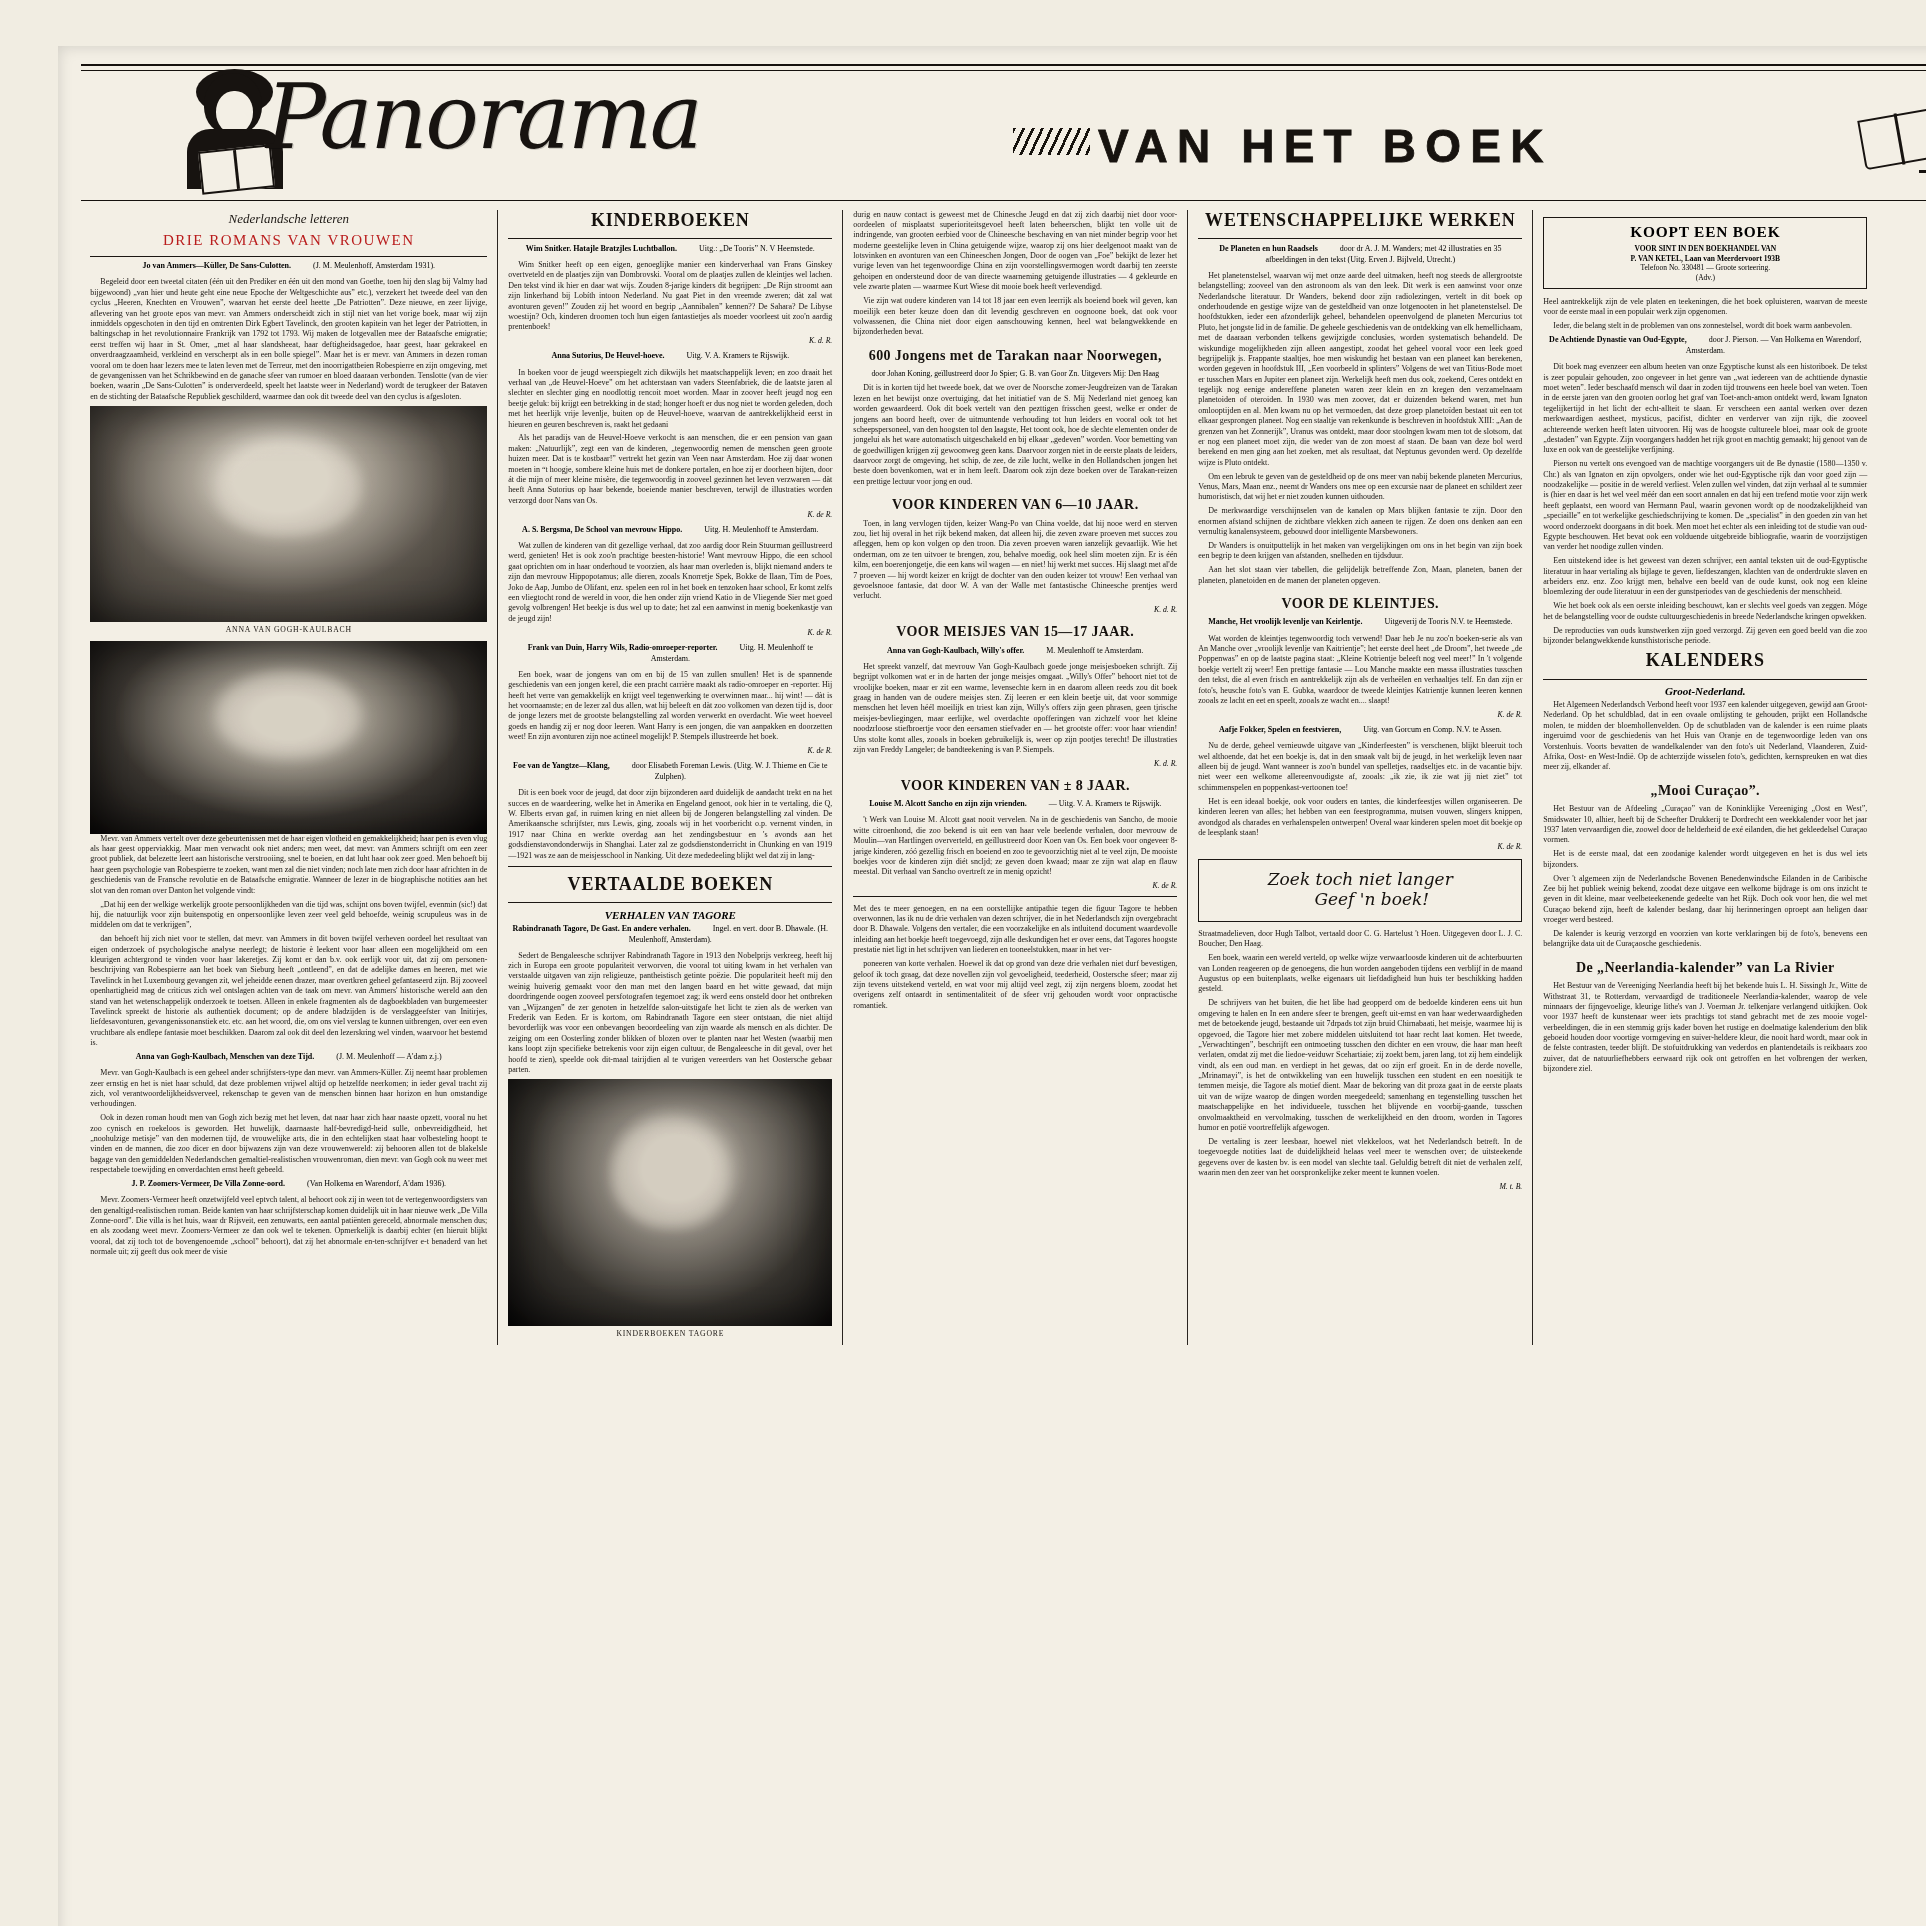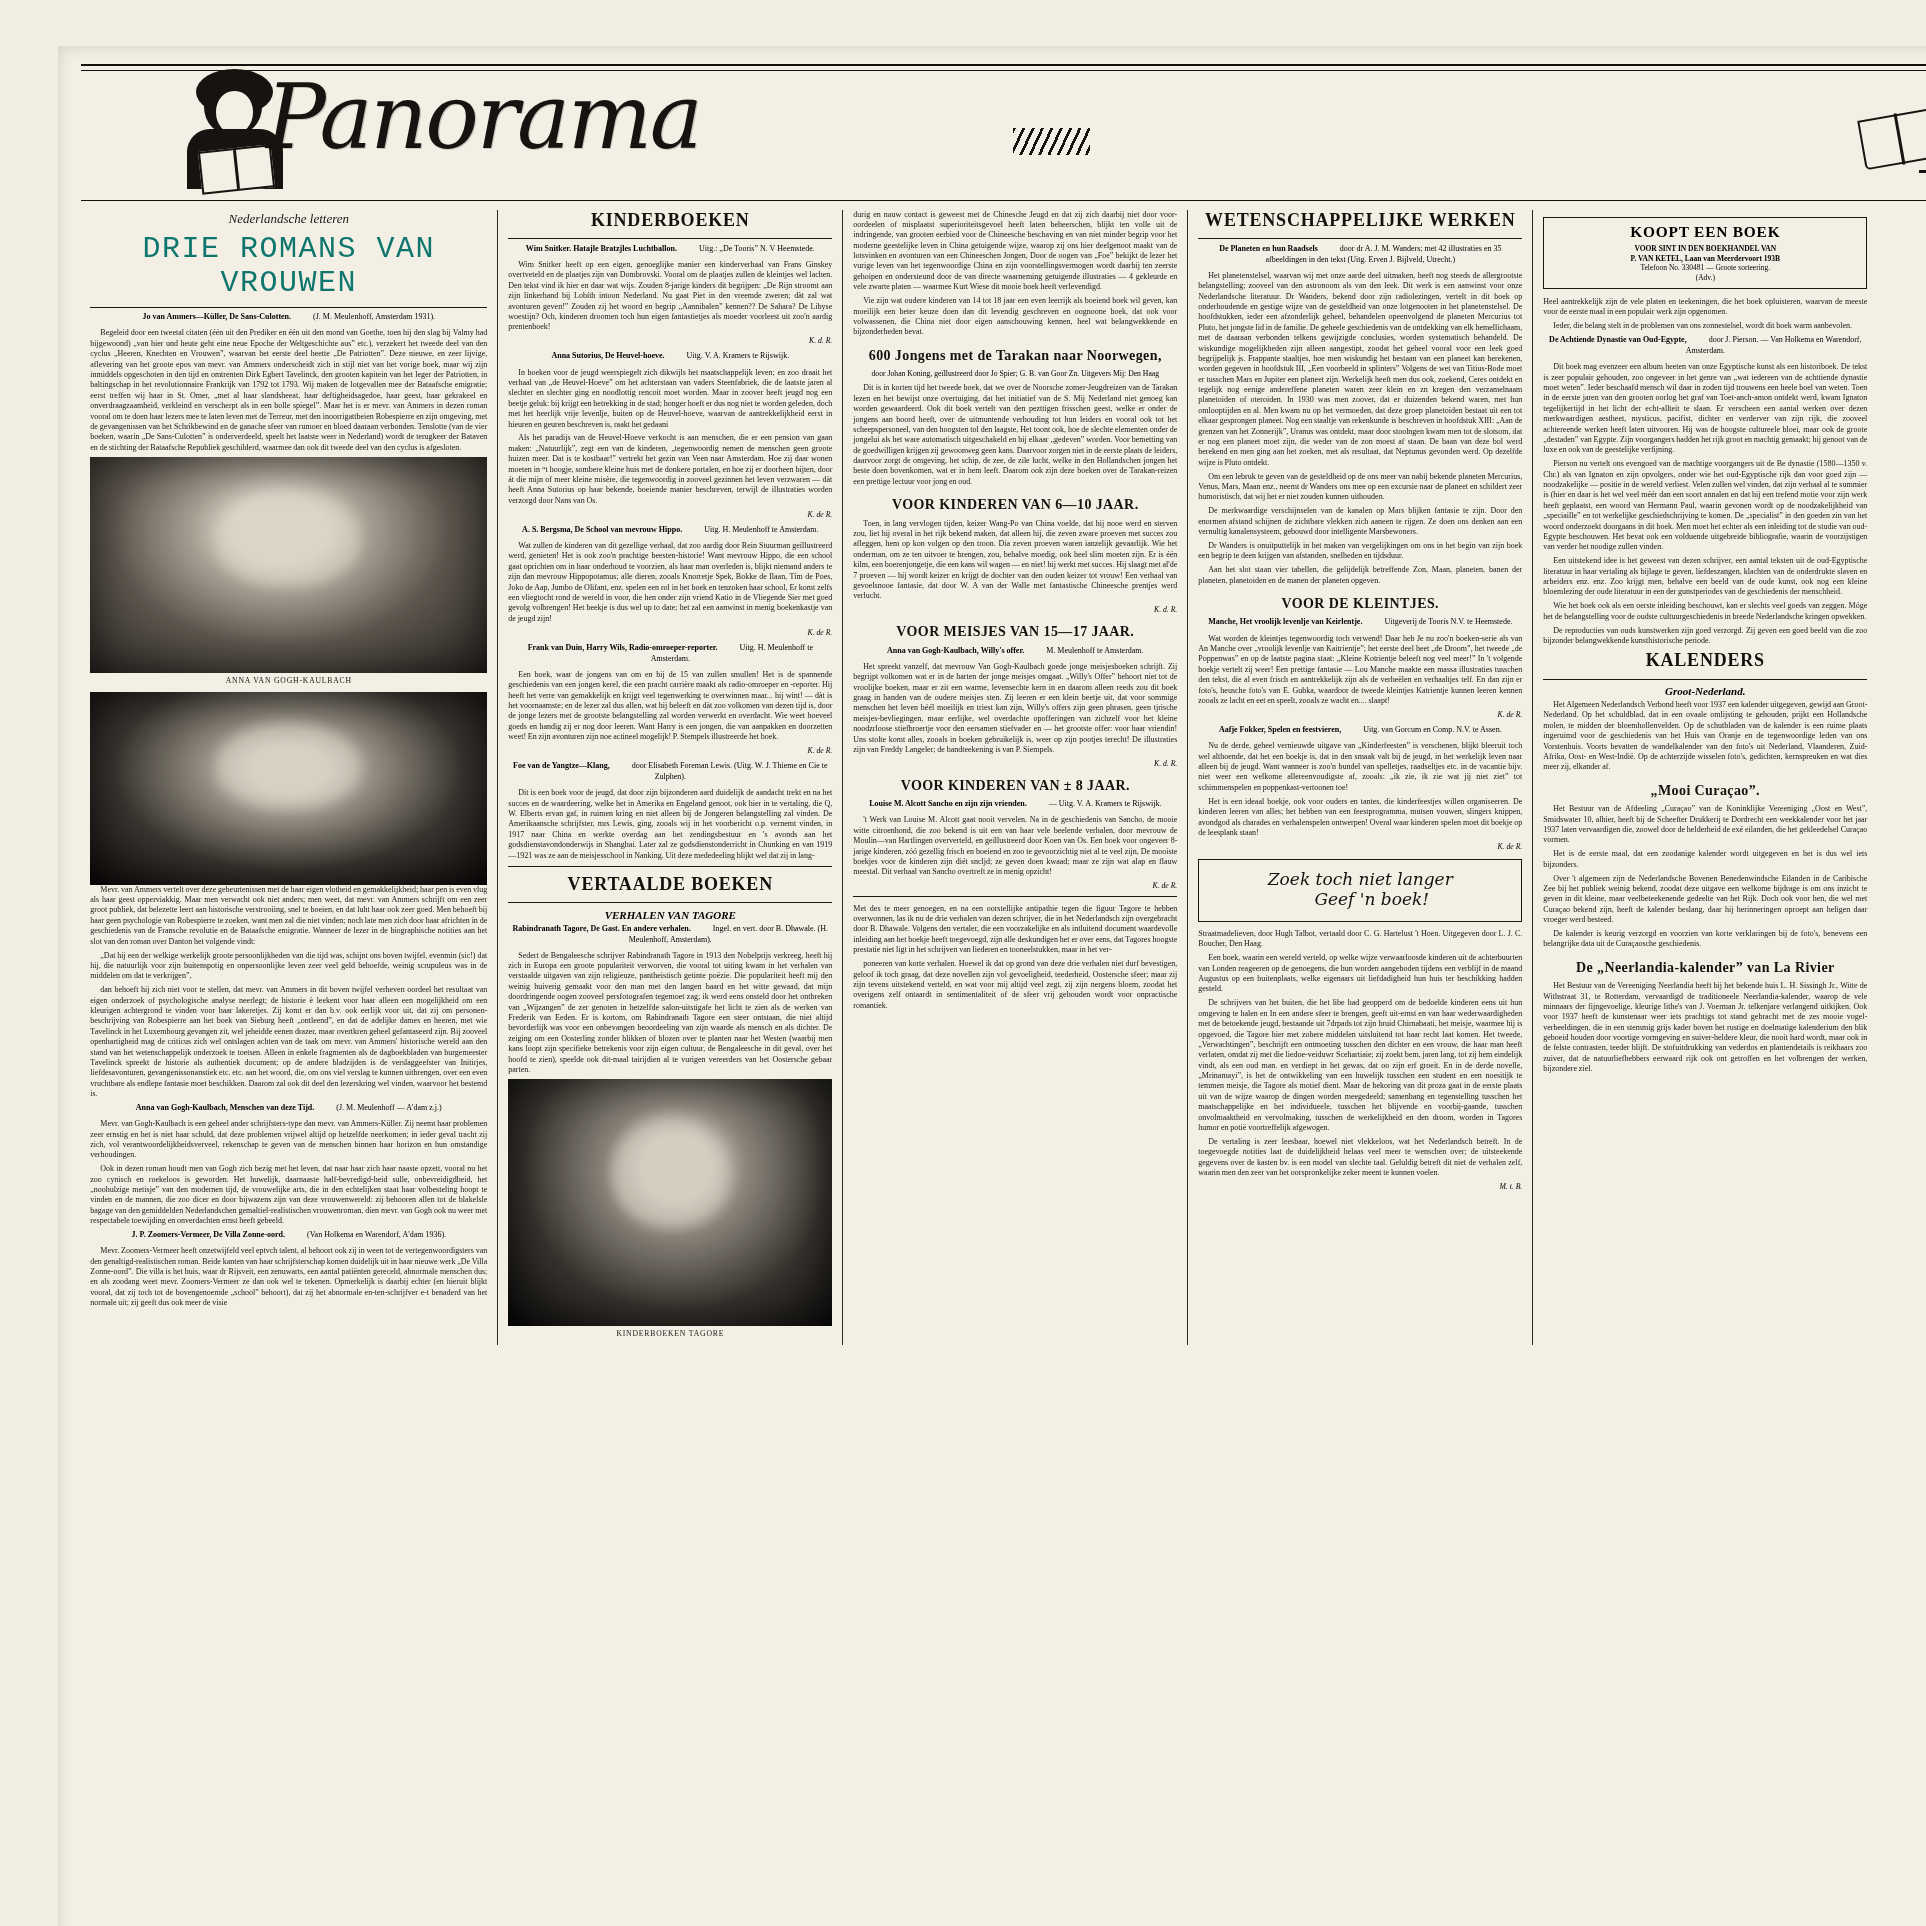--- a/index.html
+++ b/index.html
@@ -175,27 +175,27 @@
 
   
   .kicker {
     font-style: italic;
     font-size: 13px;
     text-align: center;
     margin: 1.5px 0 4.6px 0;
     color: #1b1713;
   }
   h1.head-main {
-    font-family: Liberation Mono, monospace;
+    font-family: Liberation Serif, serif;
     font-weight: normal;
-    font-size: 30px;
+    font-size: 15px;
     letter-spacing: 1.5px;
     text-align: center;
     margin: 0 0 7px 0;
-    color: #0f766e;
+    color: #b91c1c;
   }
   h2.head-sec {
     font-family: "Liberation Serif", serif;
     font-weight: bold;
     font-size: 18px;
     letter-spacing: 0.8px;
     text-align: center;
     margin: 0 0 7.7px 0;
     color: #15110d;
   }
@@ -350,20 +350,21 @@
     <div class="reader-emblem">
       <div class="hair"></div>
       <div class="head"></div>
       <div class="face"></div>
       <div class="body"></div>
       <div class="book"></div>
     </div>
 
     <div class="panorama-word">Panorama</div>
     <div class="hatch"></div>
+    <div class="vanhetboek">VAN HET BOEK</div>
 
     <div class="books-emblem">
       <div class="openbook"></div>
 
       <div class="shelf"></div>
     </div>
   </div>
 
   <div class="content">
 

